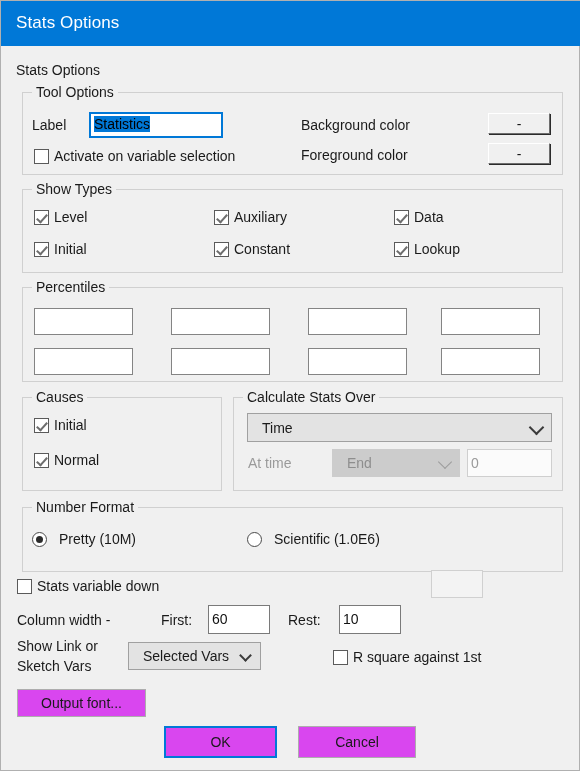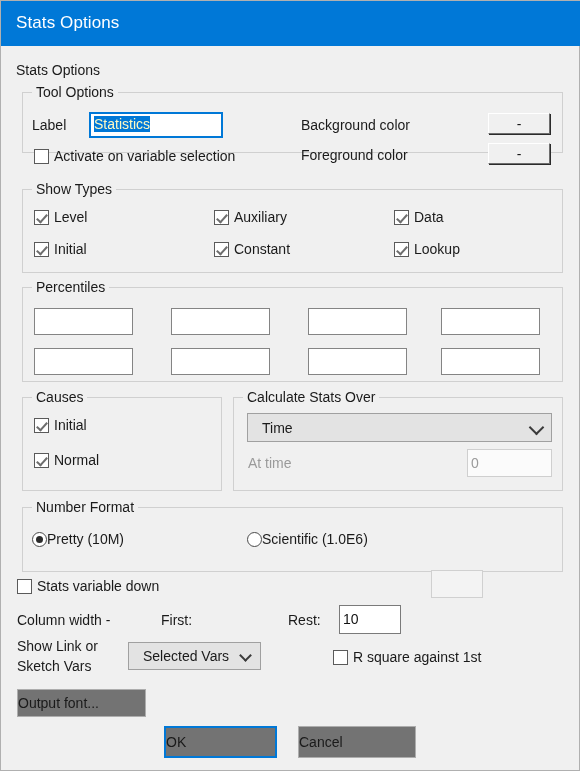--- a/index.html
+++ b/index.html
@@ -101,21 +101,21 @@
     border: 1px solid #cfcfcf;
     background: #fbfbfb;
     color: #9a9a9a;
   }
   .textbox.empty-perc {
     border: 1px solid #848484;
     background: #ffffff;
   }
   .sel-text {
     background: #0078d7;
-    color: #fef9c3;
+    color: #000000;
   }
 
   
   .cb-wrap {
     position: absolute;
     display: flex;
     align-items: center;
     white-space: nowrap;
   }
   .cb {
@@ -165,21 +165,21 @@
     content: "";
     position: absolute;
     left: 3px;
     top: 3px;
     width: 7px;
     height: 7px;
     border-radius: 50%;
     background: #2b2b2b;
   }
   .rb-label {
-    margin-left: 0;
+    margin-left: 12px;
     font-size: 14px;
     color: #1a1a1a;
   }
 
   
   .combo {
     position: absolute;
     box-sizing: border-box;
     background: #e3e3e3;
     border: 1px solid #a0a0a0;
@@ -225,47 +225,48 @@
     align-items: center;
     justify-content: center;
     font-size: 14px;
     color: #1a1a1a;
   }
 
   
   .btn {
     position: absolute;
     box-sizing: border-box;
-    background: #737373;
+    background: #d946ef;
     border: 1px solid #adadad;
     font-family: "Liberation Sans", sans-serif;
     font-size: 14px;
     color: #1a1a1a;
     display: flex;
     align-items: center;
+    justify-content: center;
     white-space: nowrap;
   }
   .btn.default {
     border: 2px solid #0078d7;
   }
 </style>
 </head>
 <body>
 
 <div class="dialog">
 
   <div class="titlebar">
     <div class="title-text">Stats Options</div>
   </div>
 
   <div class="body-area">
 
     <div class="section-label" style="left:15px; top:16px;">Stats Options</div>
 
-    <div class="groupbox" style="left:21px; top:46px; width:541px; height:61px;">
+    <div class="groupbox" style="left:21px; top:46px; width:541px; height:83px;">
       <div class="group-title">Tool Options</div>
     </div>
     <div class="lbl" style="left:31px; top:71px;">Label</div>
     <div class="textbox focused" style="left:88px; top:66px; width:134px; height:26px;"><span class="sel-text">Statistics</span></div>
 
     <div class="cb-wrap" style="left:33px; top:102px;">
       <span class="cb"></span>
       <span class="cb-label">Activate on variable selection</span>
     </div>
 
@@ -332,20 +333,24 @@
     </div>
 
     <div class="groupbox" style="left:232px; top:351px; width:330px; height:94px;">
       <div class="group-title">Calculate Stats Over</div>
     </div>
     <div class="combo" style="left:246px; top:367px; width:305px; height:29px;">
       <span>Time</span>
       <span class="chev"></span>
     </div>
     <div class="lbl disabled" style="left:247px; top:409px;">At time</div>
+    <div class="combo disabled" style="left:331px; top:403px; width:128px; height:28px;">
+      <span>End</span>
+      <span class="chev"></span>
+    </div>
     <div class="textbox disabled" style="left:466px; top:403px; width:85px; height:28px; line-height:26px;">0</div>
 
     <div class="groupbox" style="left:21px; top:461px; width:541px; height:65px;">
       <div class="group-title">Number Format</div>
     </div>
     <div class="rb-wrap" style="left:31px; top:485px;">
       <span class="rb selected"></span>
       <span class="rb-label">Pretty (10M)</span>
     </div>
     <div class="rb-wrap" style="left:246px; top:485px;">
@@ -354,20 +359,21 @@
     </div>
     <div class="textbox disabled" style="left:430px; top:524px; width:52px; height:28px; border:1px solid #d0d0d0; background:#f3f3f3;"></div>
 
     <div class="cb-wrap" style="left:16px; top:532px;">
       <span class="cb"></span>
       <span class="cb-label">Stats variable down</span>
     </div>
 
     <div class="lbl" style="left:16px; top:566px;">Column width -</div>
     <div class="lbl" style="left:160px; top:566px;">First:</div>
+    <div class="textbox" style="left:207px; top:559px; width:62px; height:29px; line-height:27px;">60</div>
     <div class="lbl" style="left:287px; top:566px;">Rest:</div>
     <div class="textbox" style="left:338px; top:559px; width:62px; height:29px; line-height:27px;">10</div>
 
     <div class="lbl" style="left:16px; top:592px;">Show Link or</div>
     <div class="lbl" style="left:16px; top:612px;">Sketch Vars</div>
     <div class="combo" style="left:127px; top:596px; width:133px; height:28px;">
       <span>Selected Vars</span>
       <span class="chev" style="width:7px; height:7px; border-width:0 2px 2px 0; right:10px; margin-top:-5px;"></span>
     </div>
     <div class="cb-wrap" style="left:332px; top:603px;">

